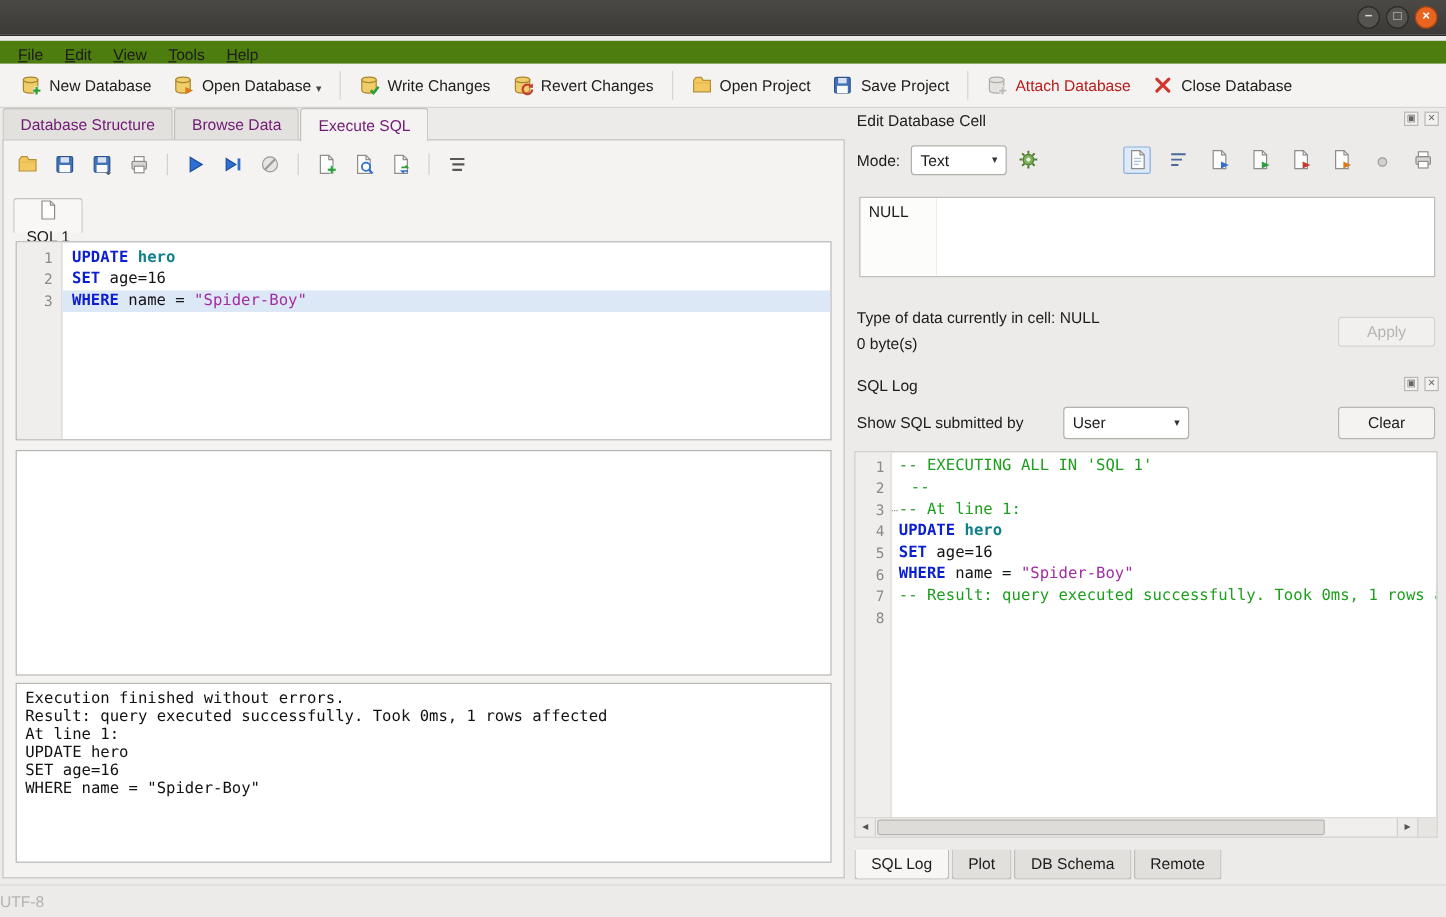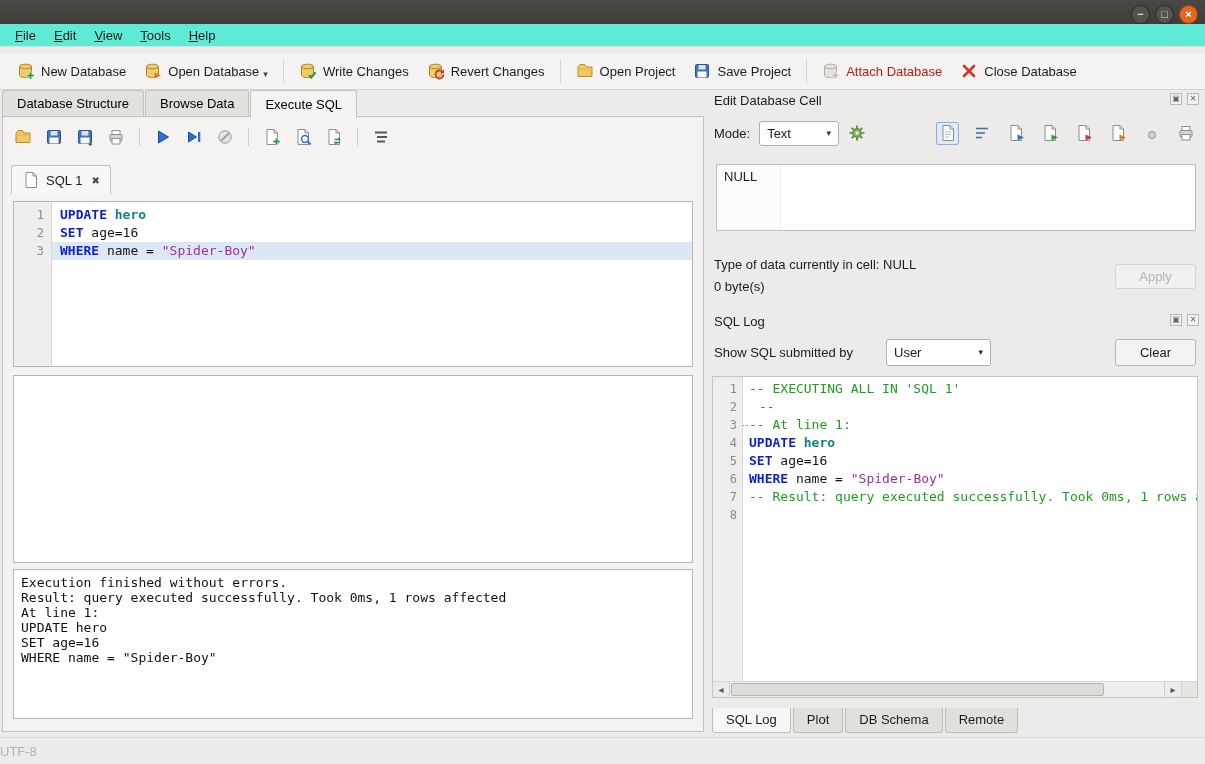--- a/index.html
+++ b/index.html
@@ -6,40 +6,40 @@
   html,body{width:1205px;height:764px;}
   body{position:relative;overflow:hidden;background:#edebe9;font-family:"Liberation Sans",sans-serif;font-size:13px;color:#1c1c1c;}
 
   
   .titlebar{position:absolute;top:0;left:0;right:0;height:30px;background:linear-gradient(#4b4945,#3b3a36);display:flex;align-items:center;justify-content:center;color:#f2f1ef;font-weight:bold;font-size:13px;border-bottom:1px solid #2c2b28;}
   .win-controls{position:absolute;right:7px;top:5px;display:flex;gap:5px;}
   .win-btn{width:19px;height:19px;border-radius:50%;background:#55534f;border:1px solid #2b2a27;color:#dcdad7;font-size:11px;line-height:17px;text-align:center;}
   .win-btn.close{background:var(--close-accent,#e8641f);border-color:#a34413;color:#fff;}
 
   
-  .menubar{position:absolute;top:24px;left:0;right:0;height:23px;background:#5eead4;display:flex;align-items:center;padding:0 6px;border-bottom:1px solid #e2e0dd;}
+  .menubar{position:absolute;top:34px;left:0;right:0;height:23px;background:#4d7c0f;display:flex;align-items:center;padding:0 6px;border-bottom:1px solid #e2e0dd;}
   .menu-item{display:inline-block;padding:3px 9px;}
   .menu-item::first-letter{text-decoration:underline;}
   .toolbar{position:absolute;top:53px;left:0;right:0;height:37px;background:#f4f3f1;border-bottom:1px solid #d6d4d1;display:flex;align-items:center;padding:0 8px;}
   .tb-btn{display:flex;align-items:center;gap:6px;padding:6px 9px;border-radius:3px;white-space:nowrap;}
   .tb-btn.disabled{color:#b91c1c;}
   .tb-btn .caret{font-size:9px;color:#444;transform:translateY(3px);margin-left:-2px;}
   .tb-sep{width:1px;align-self:stretch;margin:6px 6px;background:#d6d4d1;}
   .ic{display:inline-flex;width:18px;height:18px;align-items:center;justify-content:center;}
 
   
   .main-tabs{position:absolute;top:90px;left:2px;display:flex;z-index:3;}
-  .mtab{height:26px;padding:5px 14px 0;background:#e3e1de;border:1px solid #c3c1be;border-bottom:none;margin-right:1px;border-radius:3px 3px 0 0;color:#000000;}
+  .mtab{height:26px;padding:5px 14px 0;background:#e3e1de;border:1px solid #c3c1be;border-bottom:none;margin-right:1px;border-radius:3px 3px 0 0;color:#701a75;}
   .mtab.active{height:28px;padding-top:6px;background:#f4f3f1;}
   .left-body{position:absolute;top:116px;left:2px;width:702px;height:616px;background:#f4f3f1;border:1px solid #c3c1be;}
   .sql-toolbar{position:absolute;top:8px;left:10px;height:24px;display:flex;align-items:center;gap:11px;}
   .tool-btn{width:20px;height:20px;display:flex;align-items:center;justify-content:center;}
   .tsep{width:1px;height:18px;background:#d2d0cd;margin:0 2px;}
   .doc-tabs{position:absolute;top:48px;left:8px;right:8px;height:29px;display:flex;align-items:flex-end;}
-  .doc-tab{display:flex;align-items:center;gap:6px;height:29px;padding:0 10px;background:#f8f7f5;border:1px solid #c3c1be;border-bottom:none;border-radius:3px 3px 0 0;}
+  .doc-tab{display:flex;align-items:center;gap:6px;height:29px;padding:0 10px;background:#f8f7f5;border:1px solid #c3c1be;border-bottom:none;border-radius:3px 3px 0 0;flex-direction:column;}
   .doc-close{font-size:10px;color:#4a4a4a;margin-left:3px;}
 
   .editor{position:absolute;top:84px;left:10px;width:680px;height:166px;background:#fff;border:1px solid #b7b5b2;overflow:hidden;}
   .gutter{position:absolute;top:0;bottom:0;left:0;background:#efeeec;border-right:1px solid #dbd9d6;}
   .g38{width:38px;} .g30{width:30px;}
   .code-lines{position:relative;padding-top:4px;}
   .crow{display:flex;height:18px;font:13px/18px "DejaVu Sans Mono",monospace;}
   .crow .lnum{flex:none;color:#8a8a8a;text-align:right;font-size:12px;}
   .ed .lnum{width:38px;padding-right:8px;}
   .lg .lnum{width:30px;padding-right:6px;}

